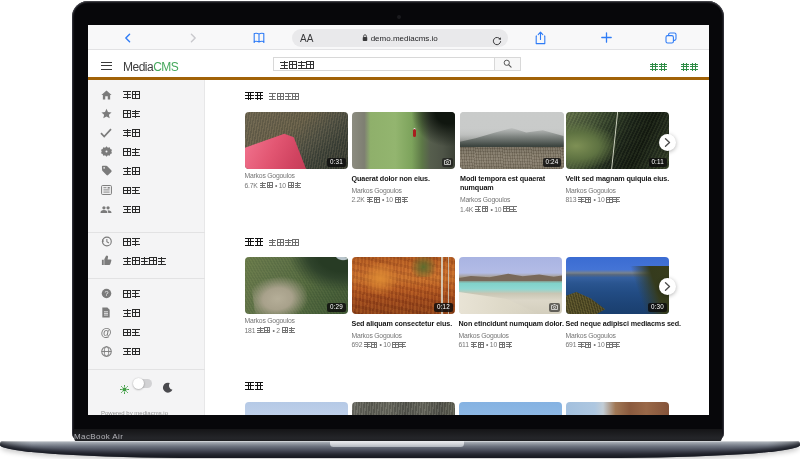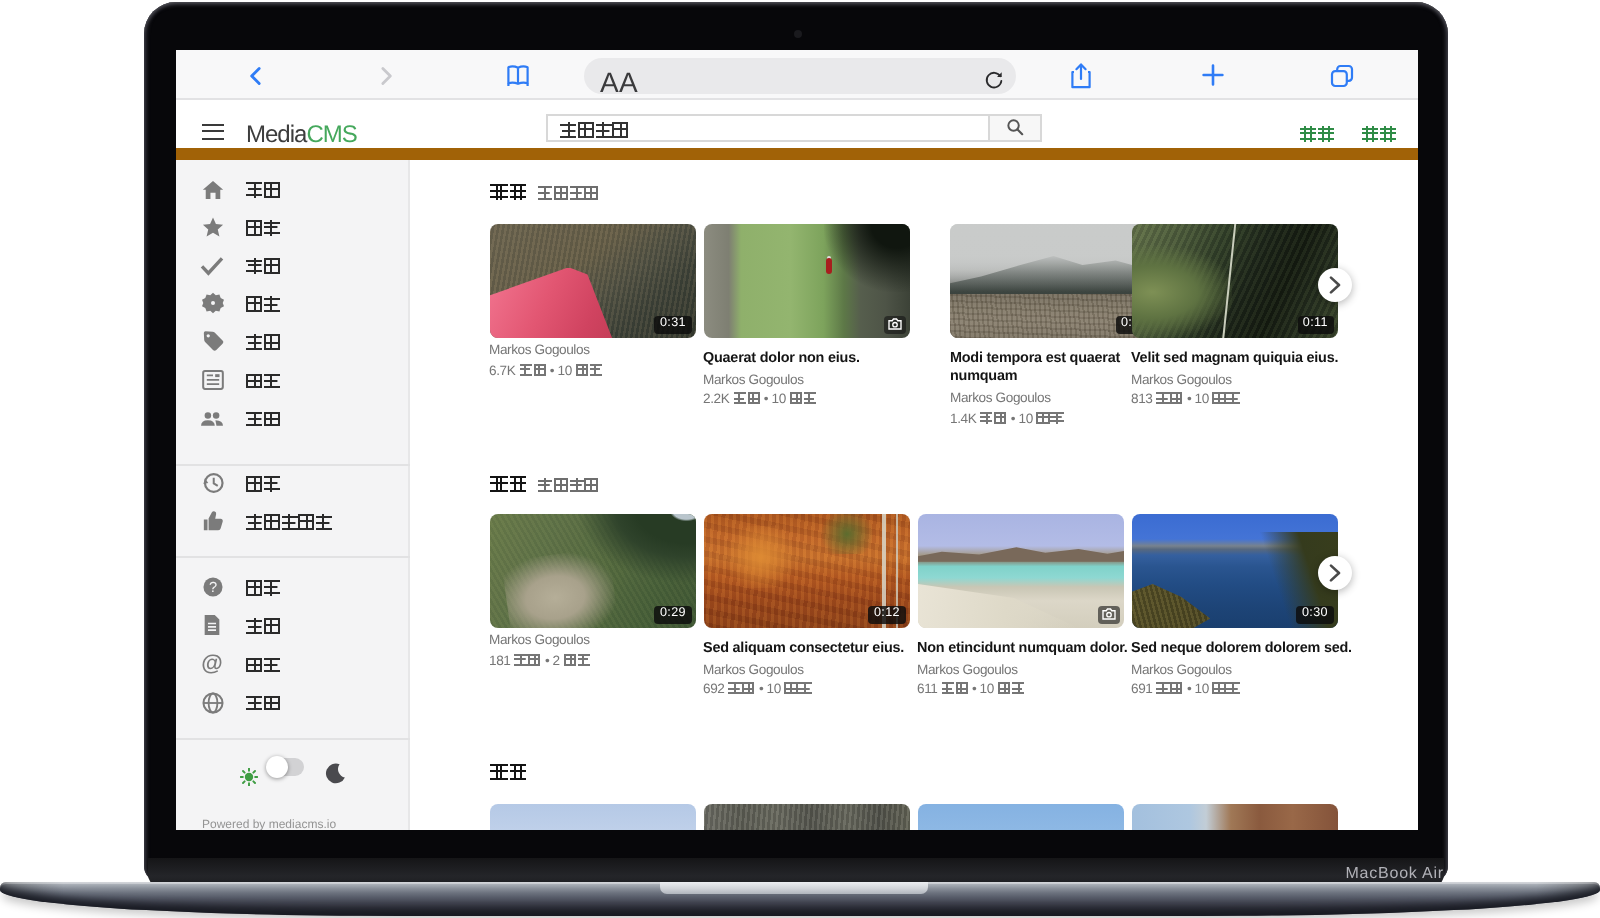--- a/index.html
+++ b/index.html
@@ -1,38 +1,38 @@
 <!DOCTYPE html>
 <html><head>
 <meta charset="utf-8">
 <style>
 *{margin:0;padding:0;box-sizing:border-box}
 html,body{width:800px;height:459px;background:#fff;font-family:"Liberation Sans",sans-serif;overflow:hidden}
 #stage{position:relative;width:800px;height:459px;background:#fff;overflow:hidden}
 #lid{position:absolute;left:72px;top:1px;width:652px;height:440px;background:#07070a;border-radius:16px 16px 8px 8px;box-shadow:inset 0 2px 2px -1px #55555c,inset 2px 0 2px -1px #3c3c44,inset -2px 0 2px -1px #3c3c44}
 #cam{position:absolute;left:325px;top:14px;width:4px;height:4px;border-radius:50%;background:#1a1a1e}
-#hinge{position:absolute;left:2px;right:2px;top:428px;height:14.5px;background:linear-gradient(180deg,#151517,#242529 60%,#1b1c1f);border-radius:0 0 7px 7px;text-align:right;color:#b2b2b8;font-size:8px;letter-spacing:.4px;line-height:15px}
+#hinge{position:absolute;left:2px;right:2px;top:428px;height:14.5px;background:linear-gradient(180deg,#151517,#242529 60%,#1b1c1f);border-radius:0 0 7px 7px;text-align:left;color:#b2b2b8;font-size:8px;letter-spacing:.4px;line-height:15px}
 #base{position:absolute;left:0;top:440.5px;width:800px;height:17px;background:linear-gradient(180deg,#c2c6cc 0%,#a6acb4 8%,#898f99 19%,#6e7480 31%,#575c69 45%,#424551 60%,#30323c 76%,#25272f 90%,#20222a 100%);border-radius:3px 3px 200px 200px/3px 3px 13px 13px;box-shadow:0 3px 5px -1px rgba(0,0,0,.22)}
 #baseshade{position:absolute;left:0;top:0;width:100%;height:100%;border-radius:inherit;background:linear-gradient(90deg,rgba(0,0,0,.3) 0%,rgba(0,0,0,0) 4%,rgba(0,0,0,0) 96%,rgba(0,0,0,.3) 100%);box-shadow:inset 0 -4px 4px -1.5px rgba(22,24,32,.9),inset 0 1px 0 rgba(255,255,255,.3)}
 #notch{position:absolute;left:330px;top:0;width:134px;height:6.8px;border-radius:0 0 3.5px 3.5px;background:linear-gradient(180deg,#eceef1,#d0d3d8 55%,#b0b5bd)}
 #screen{position:absolute;left:88px;top:25px;width:621px;height:389.5px;background:#fff;overflow:hidden}
 
 .k,.k2{display:inline-block;width:.92em;height:.88em;margin:0 .05em;vertical-align:-0.06em}
 .k{background:linear-gradient(var(--c),var(--c)) 50% 0/1px 100% no-repeat,linear-gradient(var(--c),var(--c)) 0 6%/100% 1px no-repeat,linear-gradient(var(--c),var(--c)) 8% 50%/84% 1px no-repeat,linear-gradient(var(--c),var(--c)) 0 97%/100% 1px no-repeat}
 .k2{border:1px solid var(--c);background:linear-gradient(var(--c),var(--c)) 50% 0/1px 100% no-repeat,linear-gradient(var(--c),var(--c)) 0 48%/100% 1px no-repeat}
 .kb{background:linear-gradient(var(--c),var(--c)) 30% 0/1.2px 100% no-repeat,linear-gradient(var(--c),var(--c)) 70% 0/1.2px 100% no-repeat,linear-gradient(var(--c),var(--c)) 0 4%/100% 1.2px no-repeat,linear-gradient(var(--c),var(--c)) 0 50%/100% 1.2px no-repeat,linear-gradient(var(--c),var(--c)) 0 96%/100% 1.2px no-repeat;display:inline-block;width:.92em;height:.88em;margin:0 .05em;vertical-align:-0.06em}
 
 #tbar{position:absolute;left:0;top:0;width:621px;height:25px;background:#f8f8f9;border-bottom:1px solid #e2e2e4}
 #pill{position:absolute;left:204px;top:4px;width:216px;height:17.5px;border-radius:9px;background:#e9e9eb}
-#aa{position:absolute;left:8px;top:4.2px;font-size:14px;color:#3a3a3c;letter-spacing:.2px}
+#aa{position:absolute;left:8px;top:4.2px;font-size:10px;color:#3a3a3c;letter-spacing:.2px}
 #url{position:absolute;left:0;right:0;top:4.8px;text-align:center;font-size:8px;color:#242426}
 #reload{position:absolute;right:6px;top:3.5px}
 .ticon{position:absolute;top:0;height:25px;display:flex;align-items:center;justify-content:center}
 
-#hdr{position:absolute;left:0;top:25px;width:691px;height:30px;background:#fff;border-bottom:6px solid #a16207}
+#hdr{position:absolute;left:0;top:25px;width:691px;height:30px;background:#fff;border-bottom:3px solid #a16207}
 #burger{position:absolute;left:13px;top:12px;width:11px;height:7.5px;border-top:1.4px solid #3a3a3a;border-bottom:1.4px solid #3a3a3a}
 #burger:after{content:"";display:block;margin-top:1.9px;width:11px;height:1.4px;background:#3a3a3a}
 #logo{position:absolute;left:35px;top:10.4px;font-size:12px;color:#3d3d3d;letter-spacing:-.5px}
 #logo b{color:#45a85c;font-weight:400}
 #sin{position:absolute;left:185px;top:6.7px;width:222px;height:14.6px;border:1px solid #d8d8d8;background:#fff;font-size:8.5px;padding:2.6px 0 0 6px}
 #sbtn{position:absolute;left:407px;top:6.7px;width:26px;height:14.6px;border:1px solid #d8d8d8;border-left:none;background:#f7f7f7;display:flex;align-items:center;justify-content:center}
 #login{position:absolute;left:562px;top:12.3px;font-size:8.5px}
 #reg{position:absolute;left:593px;top:12.3px;font-size:8.5px}
 
 #side{position:absolute;left:0;top:55px;width:117px;height:334.5px;background:#f4f4f5;border-right:1px solid #e7e7e8}
@@ -105,20 +105,24 @@
           </svg>
         </div>
       <div class="ticon" style="left:164px;width:14px">
           <svg width="12" height="12" viewBox="0 0 12 12">
             <path d="M1.2 1.6 Q3.6 0.7 6 1.9 Q8.4 0.7 10.8 1.6 L10.8 9.6 Q8.4 8.8 6 9.9 Q3.6 8.8 1.2 9.6 Z M6 1.9 L6 9.9" fill="none" stroke="#2f7cf6" stroke-width="1.1" stroke-linejoin="round"></path>
             <path d="M1.2 9.6 L1.2 11 M10.8 9.6 L10.8 11" stroke="#2f7cf6" stroke-width="1.1"></path>
           </svg>
         </div>
       <div id="pill">
         <span id="aa">AA</span>
+        <span id="url"><svg width="6" height="7.5" viewBox="0 0 8 10" style="vertical-align:-1px;margin-right:2.5px">
+              <rect x="1" y="4" width="6" height="5.4" rx="1" fill="#3a3a3c"></rect>
+              <path d="M2.2 4 V2.8 A1.8 1.8 0 0 1 5.8 2.8 V4" fill="none" stroke="#3a3a3c" stroke-width="1.1"></path>
+            </svg>demo.mediacms.io</span>
         <span id="reload"><svg width="10" height="11" viewBox="0 0 12 12">
               <path d="M9.8 3.2 A4.4 4.4 0 1 0 10.4 6" fill="none" stroke="#2a2a2c" stroke-width="1.1" stroke-linecap="round"></path>
               <path d="M10.6 0.8 L10.6 3.6 L7.8 3.6" fill="#2a2a2c"></path>
             </svg></span>
       </div>
       <div class="ticon" style="left:445px;width:14px">
           <svg width="11" height="14" viewBox="0 0 11 14">
             <path d="M2 5 H1.2 V12.6 H9.8 V5 H9" fill="none" stroke="#2f7cf6" stroke-width="1.1" stroke-linejoin="round"></path>
             <path d="M5.5 8.5 V1.6 M3.2 3.6 L5.5 1.2 L7.8 3.6" fill="none" stroke="#2f7cf6" stroke-width="1.1" stroke-linecap="round" stroke-linejoin="round"></path>
           </svg>
@@ -304,21 +308,21 @@
               <svg width="7" height="6" viewBox="0 0 8 7">
                 <path d="M0.5 1.6 H2.4 L3.1 0.6 H4.9 L5.6 1.6 H7.5 V6.4 H0.5 Z" fill="none" stroke="#fff" stroke-width="0.8"></path>
                 <circle cx="4" cy="3.9" r="1.3" fill="none" stroke="#fff" stroke-width="0.8"></circle>
               </svg>
             </span>
           </div>
         <div class="ct">Quaerat dolor non eius.</div>
         <div class="ca">Markos Gogoulos</div>
         <div class="cs">2.2K <span class="k"></span><span class="k2"></span> • 10 <span class="k2"></span><span class="k"></span></div>
       </div>
-      <div class="card" style="left:387px;top:87px">
+      <div class="card" style="left:372px;top:87px">
         <div class="thumb t13">
             <div class="ridge"></div>
             <div class="fog"></div>
             <div class="field"></div>
             <span class="dur">0:24</span>
           </div>
         <div class="ct">Modi tempora est quaerat<br>numquam</div>
         <div class="ca">Markos Gogoulos</div>
         <div class="cs">1.4K <span class="k"></span><span class="k2"></span> • 10 <span class="k2"></span><span class="k"></span></div>
       </div>
@@ -375,21 +379,21 @@
         <div class="ct">Non etincidunt numquam dolor.</div>
         <div class="ca">Markos Gogoulos</div>
         <div class="cs">611 <span class="k"></span><span class="k2"></span> • 10 <span class="k2"></span><span class="k"></span></div>
       </div>
       <div class="card" style="left:477.5px;top:232px">
         <div class="thumb t24">
             <div class="pen"></div>
             <div class="slope"></div>
             <span class="dur">0:30</span>
           </div>
-        <div class="ct">Sed neque dolorem dolorem sed.</div>
+        <div class="ct">Sed neque adipisci mediacms sed.</div>
         <div class="ca">Markos Gogoulos</div>
         <div class="cs">691 <span class="k"></span><span class="k2"></span> • 10 <span class="k2"></span><span class="k"></span></div>
       </div>
       <div class="next" style="left:570.5px;top:253px">
           <svg width="7" height="9" viewBox="0 0 7 9">
             <path d="M1.5 0.8 L5.5 4.5 L1.5 8.2" fill="none" stroke="#4a4a4a" stroke-width="1.3" stroke-linecap="round" stroke-linejoin="round"></path>
           </svg>
         </div>
 
       <div class="stitle" style="left:157px;top:356.5px"><span class="kb"></span><span class="kb"></span></div>

